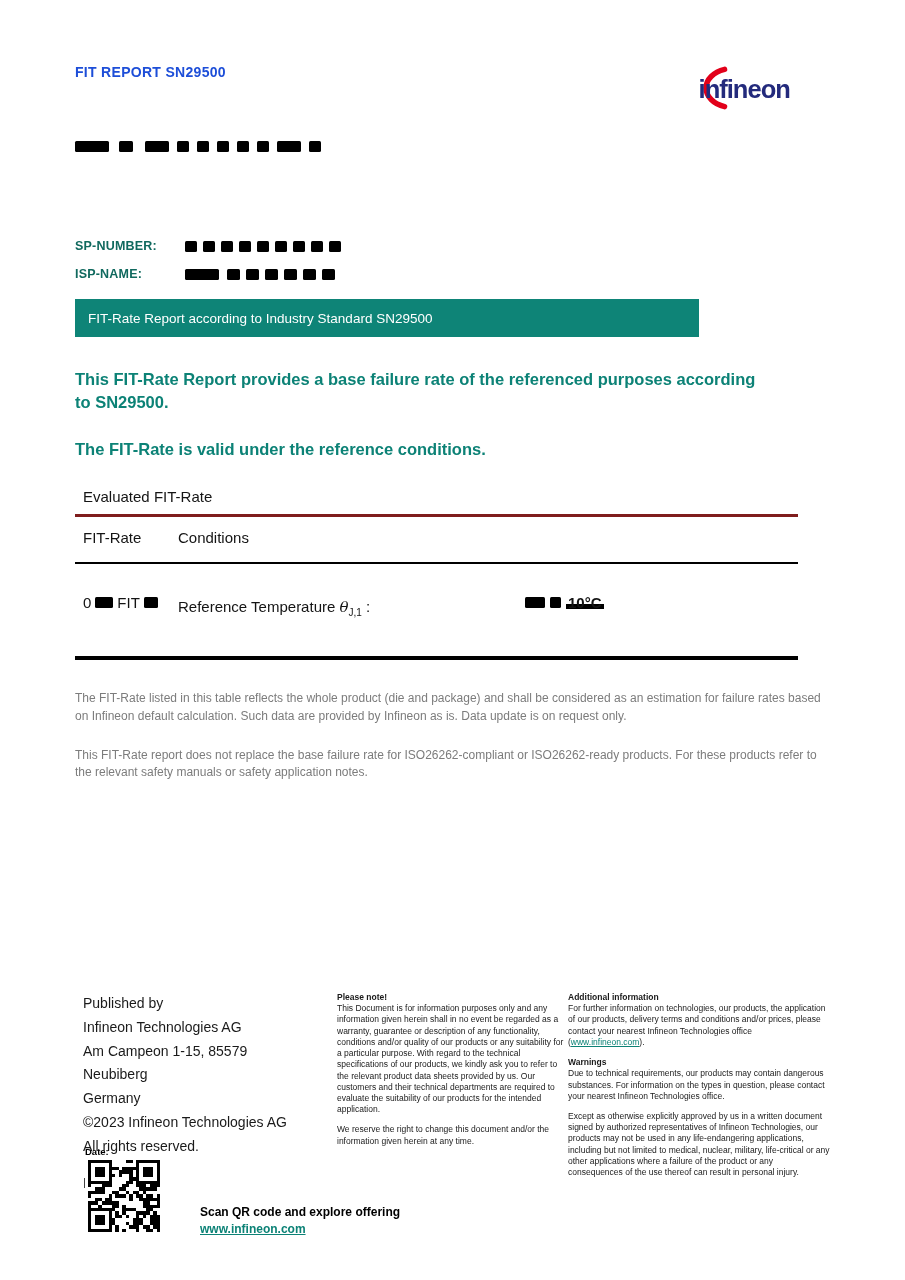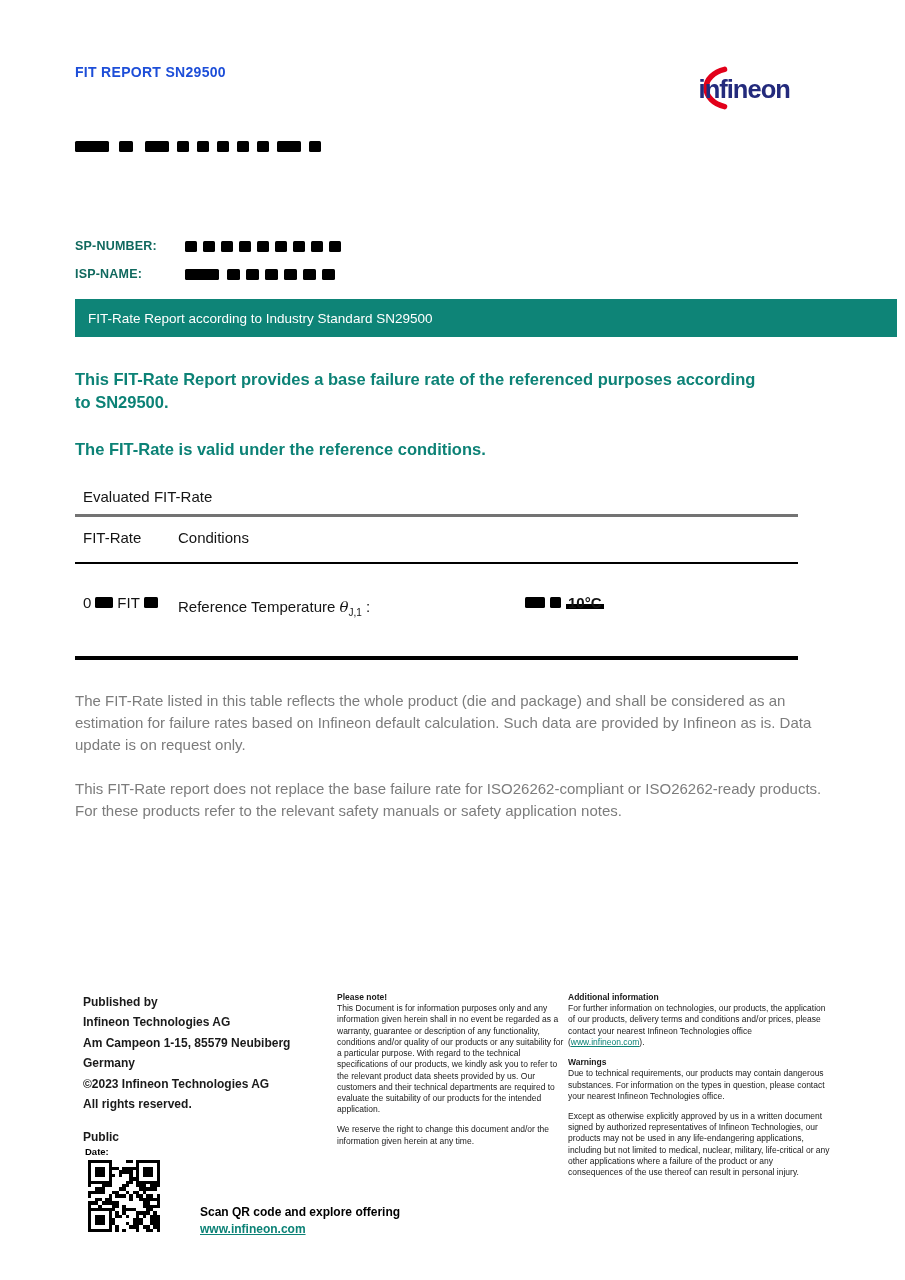--- a/index.html
+++ b/index.html
@@ -13,47 +13,47 @@
 
   .bar{display:inline-block;height:11px;background:#000;border-radius:1.5px;vertical-align:middle;}
 
   .redact-line{left:75px;top:137px;height:12px;}
 
   .field-row{left:75px;display:flex;align-items:center;font-size:12.5px;font-weight:bold;color:#10695e;}
   .field-row .lbl{width:110px;letter-spacing:.2px;}
   .sp-row{top:239px;justify-content:space-between;}
   .isp-row{top:267px;}
 
-  .banner{left:75px;top:299px;width:822px;height:38px;background:#0E8477;color:#fff;
+  .banner{left:75px;top:299px;width:624px;height:38px;background:#0E8477;color:#fff;
           display:flex;align-items:center;padding-left:13px;box-sizing:border-box;font-size:13.5px;}
 
   .teal-heading{left:75px;width:700px;font-size:16.5px;font-weight:bold;color:#0C8276;line-height:1.4;}
   .h1{top:368px;}
   .h2{top:438px;}
 
   .fit-table{left:75px;top:486px;width:723px;color:#141414;}
-  .t-title{font-size:15px;padding:2px 0 9px 8px;border-bottom:3px solid #737373;}
+  .t-title{font-size:15px;padding:2px 0 9px 8px;border-bottom:3px solid #7f1d1d;}
   .t-head{display:flex;padding:12px 0 16px 8px;border-bottom:2px solid #000;font-size:15px;}
   .t-head .c1{width:95px;}
   .t-row{display:flex;padding:22px 0 38px 8px;border-bottom:4px solid #000;font-size:15px;}
   .t-row .c1{width:95px;display:flex;align-items:center;gap:4px;}
   .c2{flex:1;display:flex;align-items:center;}
   .cond{width:347px;margin-top:12px;}
   .theta{font-family:"DejaVu Serif",serif;font-style:italic;}
   .theta-sub{font-size:10px;vertical-align:sub;}
   .inline-redact{display:inline-flex;align-items:center;}
   .temp-value{display:flex;align-items:center;}
   .strike-text{background:linear-gradient(to bottom,transparent 60%,#000 60%,#000 86%,transparent 86%);
                padding:0 2px;font-weight:bold;}
 
-  .body-copy{left:75px;top:690px;width:748px;font-size:15px;line-height:1.48;color:#7C7C7C;}
+  .body-copy{left:75px;top:690px;width:748px;font-size:12px;line-height:1.48;color:#7C7C7C;}
   .body-copy p{margin:0 0 21px 0;}
 
   .fcol{top:992px;font-size:8.5px;line-height:1.32;color:#1a1a1a;}
-  .fcol1{left:83px;width:230px;font-size:12px;font-weight:bold;line-height:1.7;}
+  .fcol1{left:83px;width:230px;font-size:14px;font-weight:normal;line-height:1.7;}
   .fcol2{left:337px;width:228px;}
   .fcol3{left:568px;width:262px;}
   .fcol .fh{font-weight:bold;}
   .fcol p{margin:0 0 9px 0;}
   .classification{margin-top:13px;}
   .flink{color:#0C8276;text-decoration:underline;cursor:pointer;}
 
   .date-label{left:85px;top:1146px;font-size:9.5px;font-weight:bold;color:#000;}
   .qr-box{left:85px;top:1157px;width:78px;height:78px;background:#fff;}
   .scan-text{left:200px;top:1205px;font-size:12px;font-weight:bold;color:#000;}

